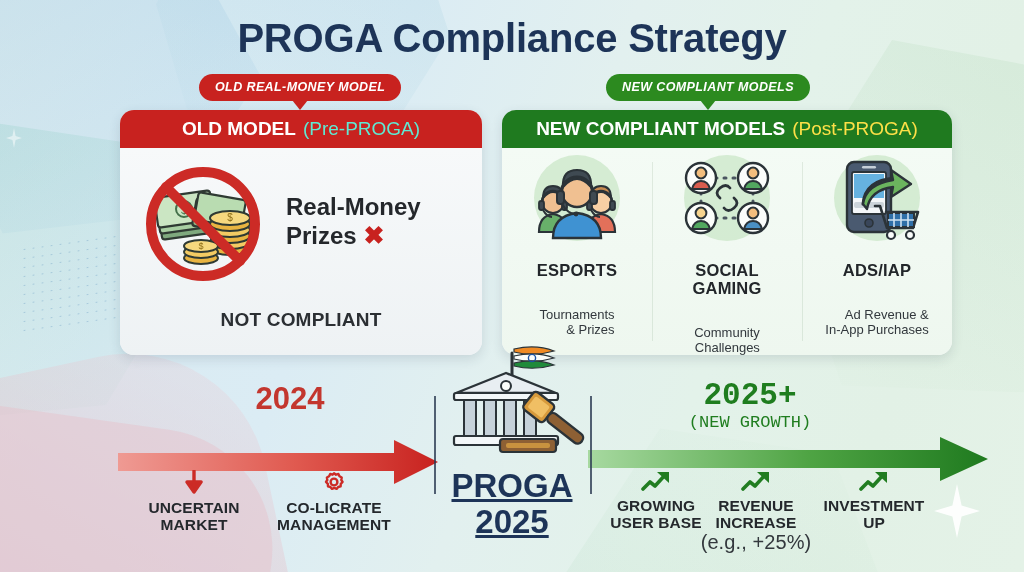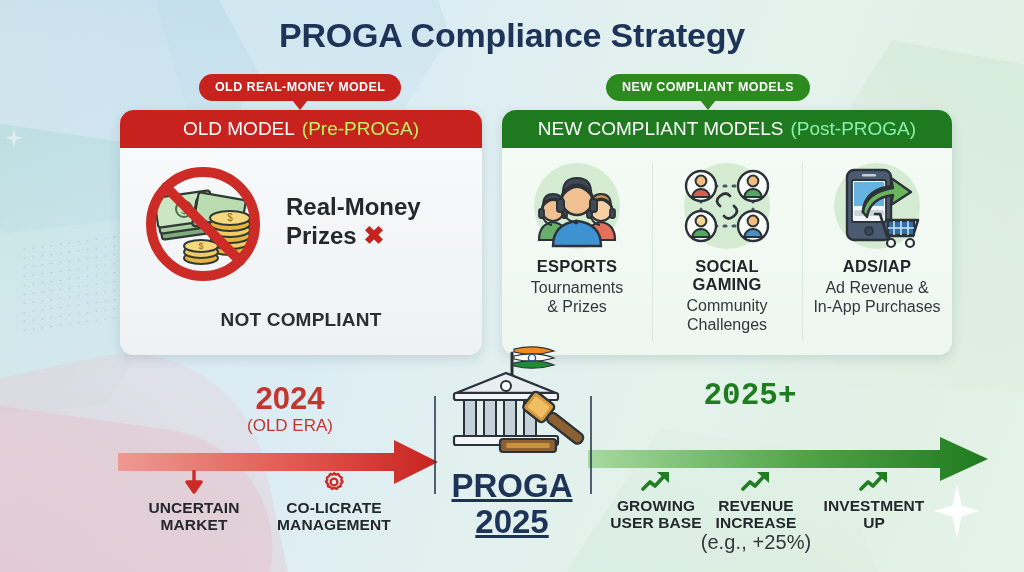--- a/index.html
+++ b/index.html
@@ -73,21 +73,21 @@
   .sparkle-sm {
     left: 6px; top: 128px; width: 16px; height: 20px;
     background: #ffffff; opacity: .5;
     clip-path: polygon(50% 0%, 60% 40%, 100% 50%, 60% 60%, 50% 100%, 40% 60%, 0% 50%, 40% 40%);
   }
 
   
   #title {
     position: absolute; top: 16px; left: 0; width: 1024px;
     text-align: center;
-    font-size: 34px; font-weight: bold;
+    font-size: 40px; font-weight: bold;
     color: #1d3458;
     letter-spacing: -.2px;
   }
 
   
   .badge {
     position: absolute;
     color: #fff;
     font-size: 12.5px;
     font-weight: bold;
@@ -100,50 +100,50 @@
     content: "";
     position: absolute;
     left: 50%; bottom: -9px;
     margin-left: -8px;
     border-left: 8px solid transparent;
     border-right: 8px solid transparent;
     border-top: 10px solid currentColor;
   }
   #badge-old  { left: 199px; top: 74px; background: #c8221f; color: #c8221f; }
   #badge-new  { left: 606px; top: 74px; background: #2c8a1f; color: #2c8a1f; }
-  .badge > span { color: #fff; }
+  .badge > span { color: #fff; font-style: italic; }
 
   
   .card {
     position: absolute;
     border-radius: 14px;
     background: #f5f7f8;
     box-shadow: 0 4px 12px rgba(40,60,80,.14);
     overflow: hidden;
   }
   .card-head {
     height: 38px;
     display: flex; align-items: center; justify-content: center;
     color: #fff;
     font-size: 19px;
     white-space: nowrap;
   }
-  .card-head b { font-weight: normal; }
-  .card-head .sub { font-weight: normal; margin-left: 7px; color: #bef264; }
+  .card-head b { font-weight: bold; }
+  .card-head .sub { font-weight: normal; margin-left: 7px; color: #5eead4; }
 
   #card-old  { left: 120px; top: 110px; width: 362px; height: 245px; }
   #card-old .card-head { background: #c8221f; }
   #card-old .card-body {
     height: 207px;
     background: linear-gradient(180deg,#f7f9fa,#eef2f4);
     position: relative;
   }
   #card-new  { left: 502px; top: 110px; width: 450px; height: 245px; }
   #card-new .card-head { background: #1f7a1f; }
-  #card-new .card-head .sub { color: #86efac; }
+  #card-new .card-head .sub { color: #fde047; }
   #card-new .card-body {
     height: 207px;
     background: linear-gradient(180deg,#f4fbf5,#eef7ef);
     display: flex;
   }
 
   
   .old-row {
     display: flex; align-items: center;
     padding: 14px 0 0 18px;
@@ -159,22 +159,23 @@
     position: absolute; left: 0; right: 0; bottom: 24px;
     text-align: center;
     font-size: 19px; font-weight: bold; color: #2b2f33;
     letter-spacing: .2px;
   }
 
   
   .ncol {
     flex: 1;
     display: flex; flex-direction: column; align-items: center;
-    padding-top: 12px;
+    padding-top: 4px;
     position: relative;
+    gap: 12px;
   }
   .ncol + .ncol::before {
     content: ""; position: absolute; left: 0; top: 14px; bottom: 14px;
     width: 1px; background: rgba(110,150,115,.16);
   }
   .nicon { width: 104px; height: 92px; position: relative; }
   .ncircle {
     position: absolute; left: 50%; top: 50%;
     width: 86px; height: 86px; margin: -43px 0 0 -43px;
     border-radius: 50%;
@@ -182,23 +183,23 @@
     opacity: .85;
   }
   .nicon svg { position: relative; z-index: 2; }
   .ntitle {
     margin-top: 6px;
     font-size: 16.5px; font-weight: bold; color: #22262a;
     text-align: center; line-height: 1.08;
     letter-spacing: .2px;
   }
   .ndesc {
-    margin-top: 3px;
-    font-size: 16px; color: #32383d;
-    text-align: center; line-height: 1.18;
+    margin-top: 15px;
+    font-size: 13px; color: #32383d;
+    text-align: right; line-height: 1.18;
   }
 
   
   .era-label {
     position: absolute; text-align: center; line-height: 1.02;
   }
   .era-year { font-size: 31px; font-weight: bold; }
   .era-sub  { font-size: 17px; margin-top: 2px; }
   #era-old { left: 170px; top: 383px; width: 240px; color: #c3362e; }
   #era-new { left: 600px; top: 380px; width: 300px; color: #1f7d1f; font-family: Liberation Mono, monospace; }
@@ -439,25 +440,25 @@
           <div>Ad Revenue &amp;</div>
           <div>In-App Purchases</div>
         </div>
       </div>
 
     </div>
   </div>
 
   <div class="era-label" id="era-old">
     <div class="era-year">2024</div>
-    <div class="era-sub">(OLD ERA)</div>
   </div>
 
   <div class="era-label" id="era-new">
     <div class="era-year">2025+</div>
+    <div class="era-sub">(NEW GROWTH)</div>
   </div>
 
   <div class="arrow-wrap" id="arrow-left">
     <svg width="320" height="50" viewBox="0 0 320 50">
       <defs>
         <linearGradient id="gradRed" x1="0" y1="0" x2="1" y2="0">
           <stop offset="0%" stop-color="#ef9a93"></stop>
           <stop offset="55%" stop-color="#e05a50"></stop>
           <stop offset="100%" stop-color="#c8221f"></stop>
         </linearGradient>

